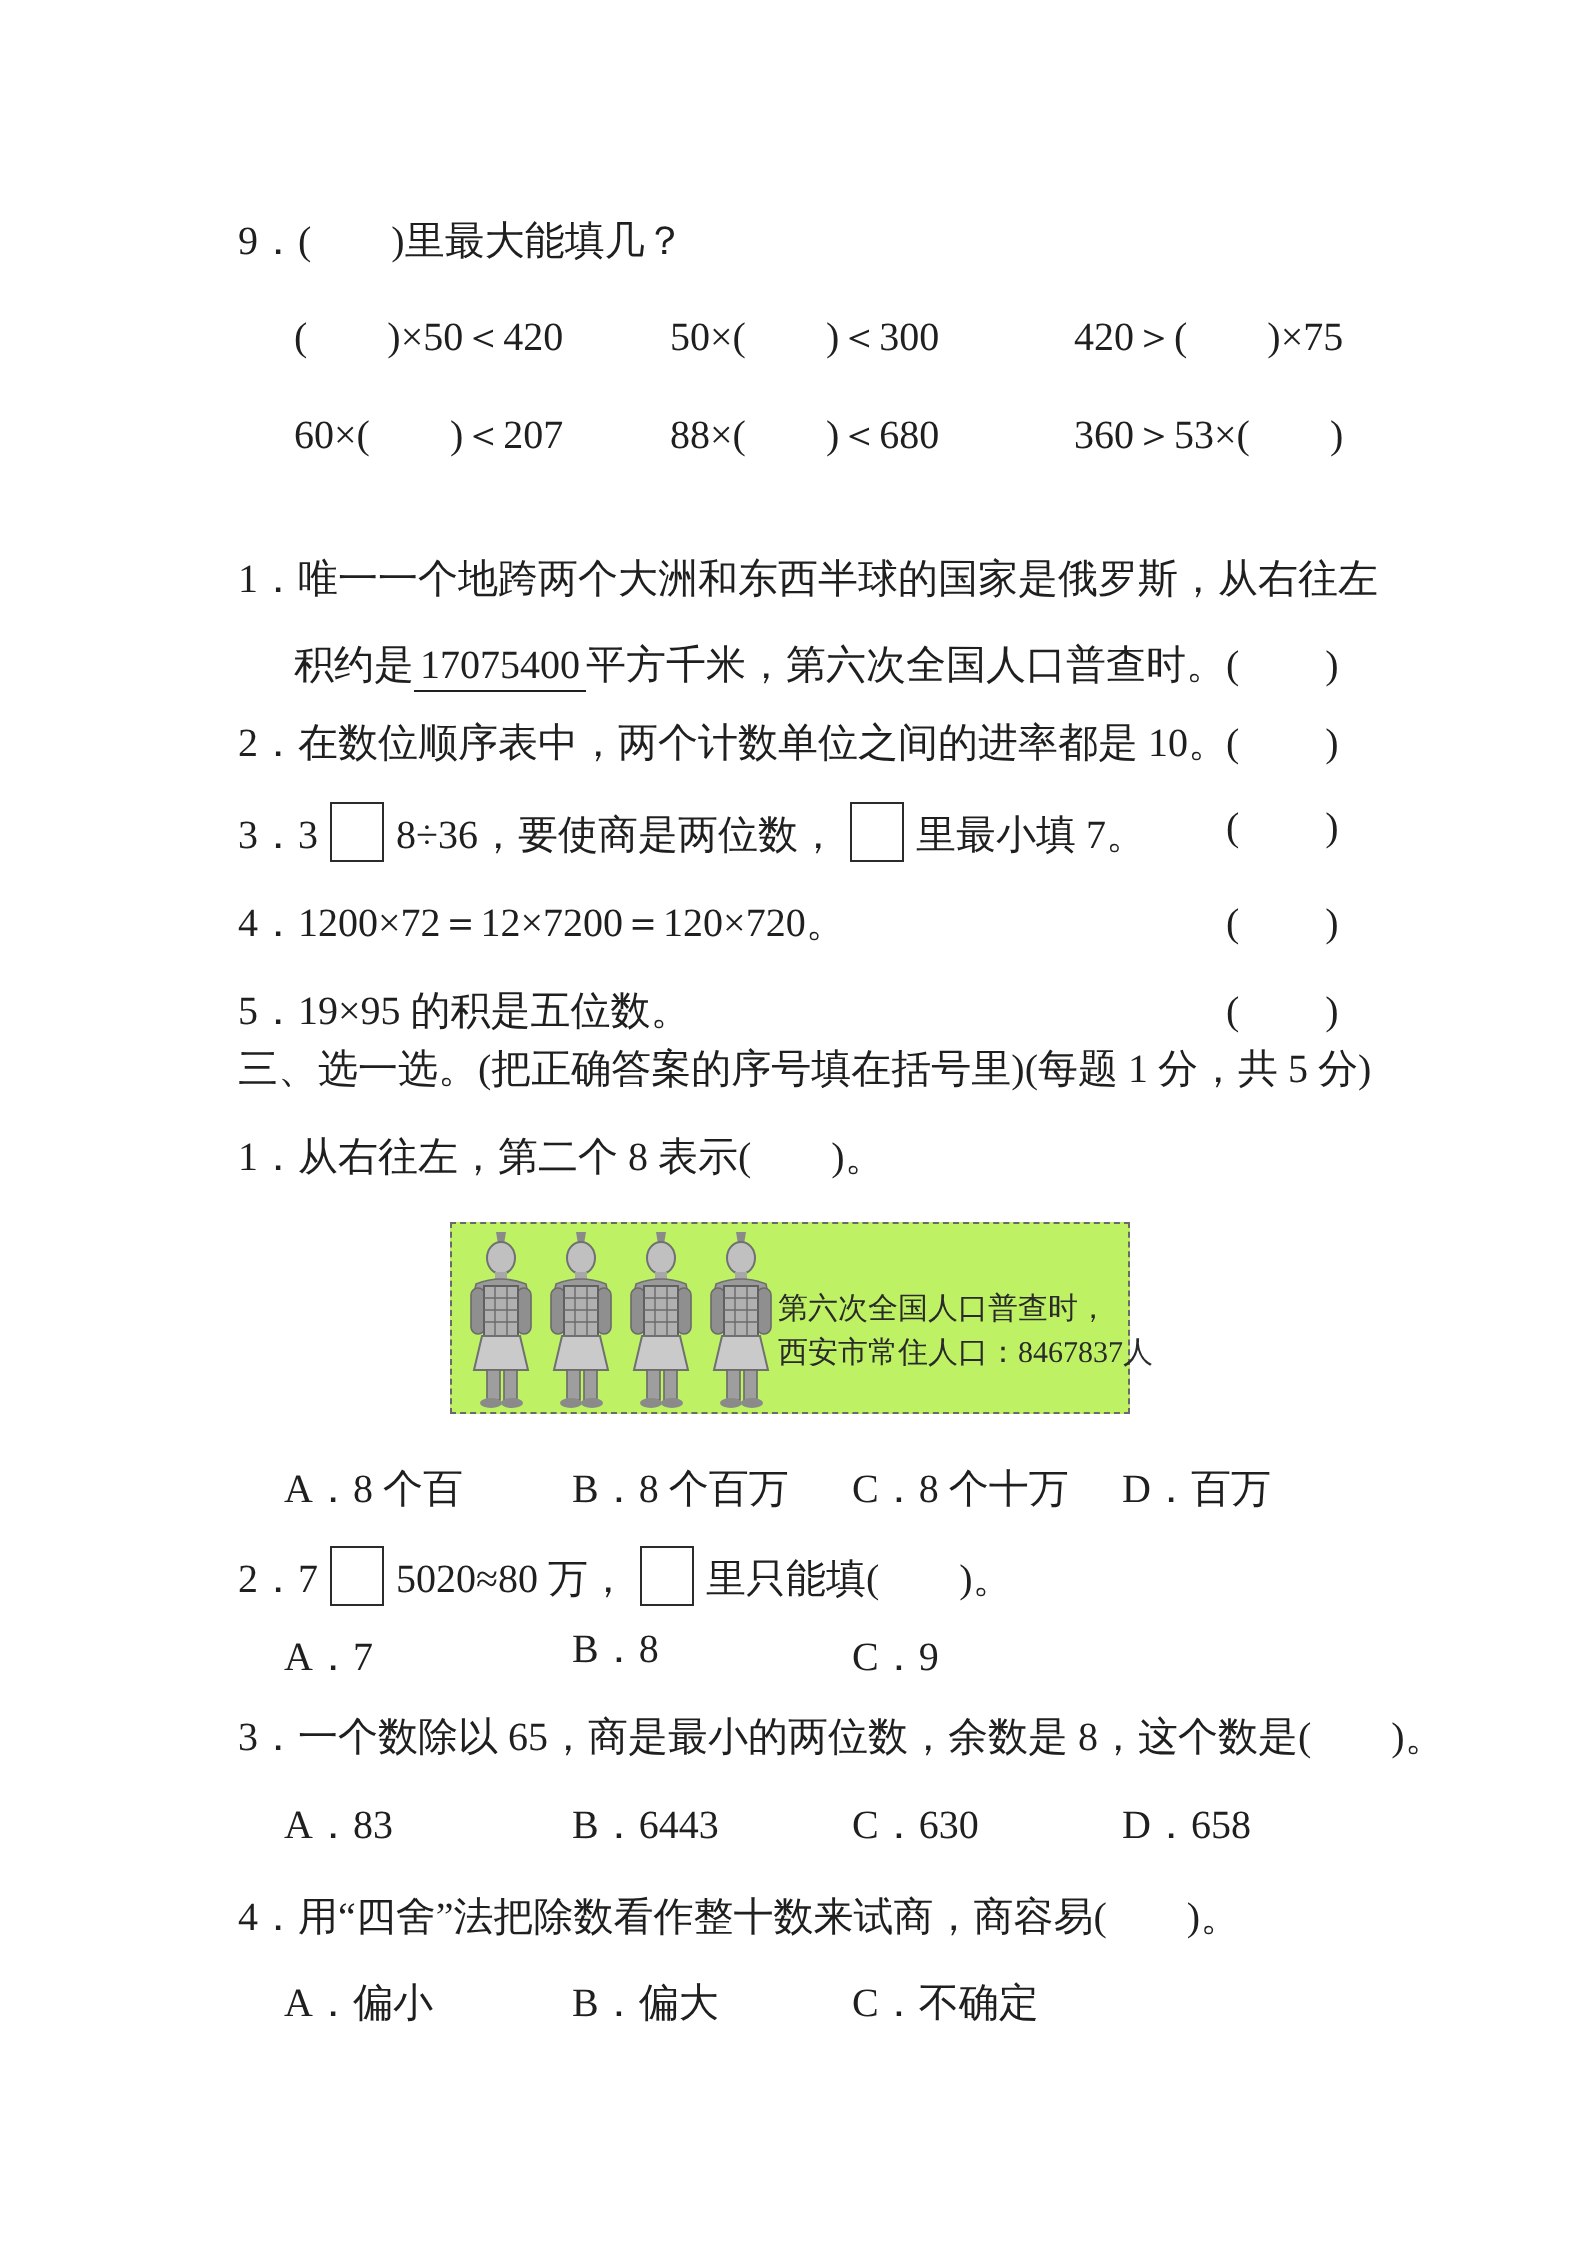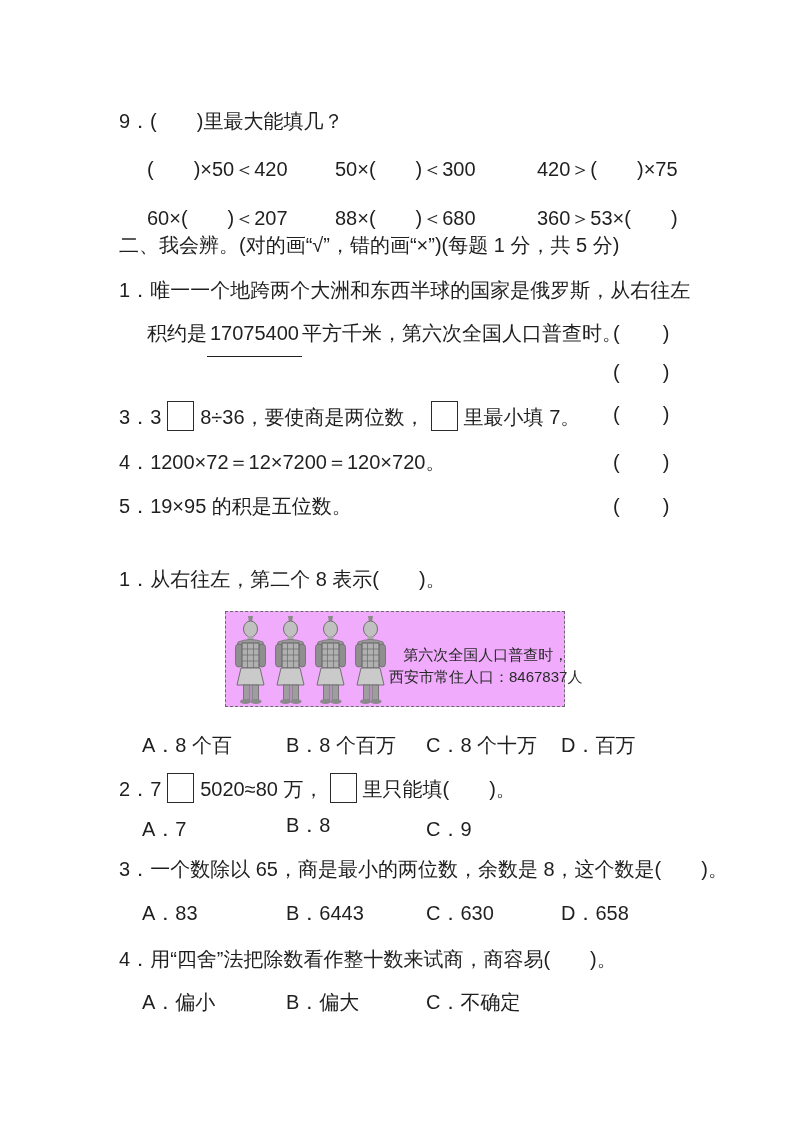--- a/index.html
+++ b/index.html
@@ -1,82 +1,85 @@
 <!DOCTYPE html>
 <html><head>
 <meta charset="utf-8">
 <style>
   html,body{margin:0;padding:0;background:#ffffff;}
   .page{
     position:relative;
     width:793px;height:1122px;
     background:#ffffff;
-    font-family:Liberation Sans, sans-serif;
+    font-family:Liberation Serif, serif;
     color:#1f1f1f;
     font-size:20px;
     overflow:hidden;
   }
   .line{position:absolute;white-space:nowrap;line-height:27px;}
   .bracket{position:absolute;white-space:nowrap;line-height:27px;letter-spacing:1px;}
-  .underlined{border-bottom:1.6px solid #1f1f1f;padding:0 3px 12px 3px;}
+  .underlined{border-bottom:1.6px solid #1f1f1f;padding:0 3px 1px 3px;}
   .blank-box{
     display:inline-block;width:25px;height:28px;
     border:1.6px solid #2b2b2b;
     vertical-align:-7px;margin:0 6px;background:#fff;
   }
   .figure-box{
     position:absolute;left:225px;top:611px;width:340px;height:96px;
-    border:1.4px dashed #6a6a6a;box-sizing:border-box;background:#f0abfc;text-align:center;
+    border:1.4px dashed #6a6a6a;box-sizing:border-box;background:#bef264;
   }
   .warriors{position:absolute;left:5px;top:3px;}
   .caption{
     position:absolute;left:163px;top:32px;
     font-size:15px;line-height:22px;color:#2a2a2a;white-space:nowrap;
   }
 </style>
 </head>
 <body>
 
 <div class="page">
 
   <div class="line" style="left:119px;top:108px">9．(　　)里最大能填几？</div>
   <div class="line" style="left:147px;top:156px">(　　)×50＜420</div>
   <div class="line" style="left:335px;top:156px">50×(　　)＜300</div>
   <div class="line" style="left:537px;top:156px">420＞(　　)×75</div>
   <div class="line" style="left:147px;top:205px">60×(　　)＜207</div>
   <div class="line" style="left:335px;top:205px">88×(　　)＜680</div>
   <div class="line" style="left:537px;top:205px">360＞53×(　　)</div>
 
-  <div class="line" style="left:119px;top:232px">二、我会辨。(对的画“√”，错的画“×”)(每题 1 分，共 5 分)</div>
 
   <div class="line" style="left:119px;top:277px">
     <span>1．</span><span>唯一一个地跨两个大洲和东西半球的国家是俄罗斯，从右往左</span>
   </div>
   <div class="line" style="left:147px;top:320px">
     <span>积约是</span><span class="underlined">17075400</span><span>平方千米，第六次全国人口普查时。</span>
   </div>
   <div class="bracket" style="left:613px;top:320px">(　　)</div>
 
+  <div class="line" style="left:119px;top:359px">
+    <span>2．</span><span>在数位顺序表中，两个计数单位之间的进率都是 10。</span>
+  </div>
   <div class="bracket" style="left:613px;top:359px">(　　)</div>
 
   <div class="line" style="left:119px;top:401px">
     <span>3．</span><span>3</span><span class="blank-box"></span><span>8÷36，要使商是两位数，</span><span class="blank-box"></span><span>里最小填 7。</span>
   </div>
   <div class="bracket" style="left:613px;top:401px">(　　)</div>
 
   <div class="line" style="left:119px;top:449px">
     <span>4．</span><span>1200×72＝12×7200＝120×720。</span>
   </div>
   <div class="bracket" style="left:613px;top:449px">(　　)</div>
 
   <div class="line" style="left:119px;top:493px">
     <span>5．</span><span>19×95 的积是五位数。</span>
   </div>
   <div class="bracket" style="left:613px;top:493px">(　　)</div>
 
+  <div class="line" style="left:119px;top:522px">三、选一选。(把正确答案的序号填在括号里)(每题 1 分，共 5 分)</div>
 
   <div class="line" style="left:119px;top:566px">
     <span>1．</span><span>从右往左，第二个 8 表示(　　)。</span>
   </div>
 
   <div class="figure-box">
     <svg class="warriors" width="160" height="90" viewBox="0 0 160 90">
       <defs>
         <g id="warrior">
           <path d="M17 1 L22 1 L21 7 L18 7 Z" fill="#8a8a8a"></path>

